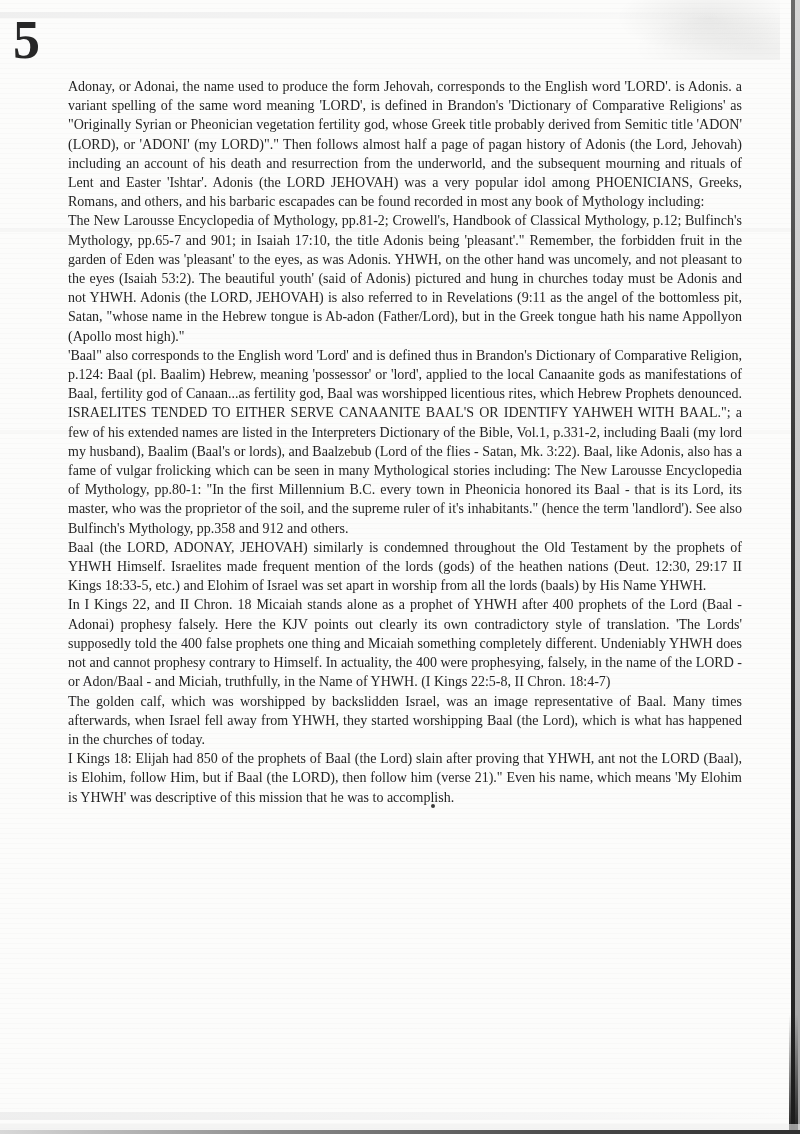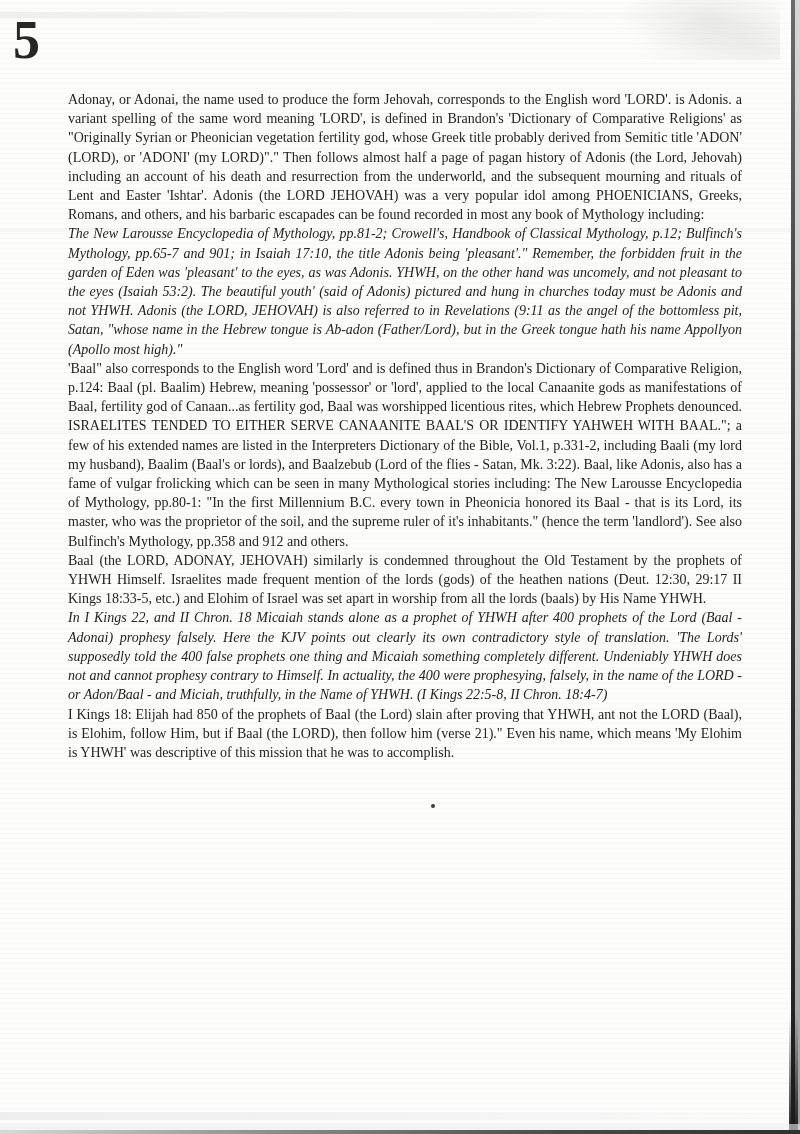--- a/index.html
+++ b/index.html
@@ -26,35 +26,35 @@
     left: 13px;
     top: 13px;
     font-size: 54px;
     font-weight: 600;
     line-height: 1;
     color: #272727;
   }
   .content {
     position: absolute;
     left: 68px;
-    top: 90px;
+    top: 77px;
     width: 674px;
     font-size: 14px;
     line-height: 19.2px;
     color: #242424;
     text-align: justify;
   }
   .content p {
     margin: 0;
     padding: 0;
   }
-  .para-2 { margin-top: 40px; font-style: italic; }
+  .para-2 { margin-top: 40px; }
   .para-3 { margin-top: 22px; }
   .para-4 { margin-top: 40px; font-family: Liberation Serif, serif; }
-  .para-5 { margin-top: 41px; font-style: italic; }
+  .para-5 { margin-top: 41px; }
   .para-6 { margin-top: 12px; }
   .para-7 { margin-top: 37px; }
 
   
   .streak {
     position: absolute;
     left: 0;
     width: 100%;
     pointer-events: none;
   }
@@ -122,20 +122,21 @@
   <div class="smudge-tr"></div>
 
   <div class="page-number">5</div>
 
   <div class="content">
     <p class="para-1">Adonay, or Adonai, the name used to produce the form Jehovah, corresponds to the English word 'LORD'. is Adonis. a variant spelling of the same word meaning 'LORD', is defined in Brandon's 'Dictionary of Comparative Religions' as "Originally Syrian or Pheonician vegetation fertility god, whose Greek title probably derived from Semitic title 'ADON' (LORD), or 'ADONI' (my LORD)"." Then follows almost half a page of pagan history of Adonis (the Lord, Jehovah) including an account of his death and resurrection from the underworld, and the subsequent mourning and rituals of Lent and Easter 'Ishtar'. Adonis (the LORD JEHOVAH) was a very popular idol among PHOENICIANS, Greeks, Romans, and others, and his barbaric escapades can be found recorded in most any book of Mythology including:</p>
     <p class="para-2">The New Larousse Encyclopedia of Mythology, pp.81-2; Crowell's, Handbook of Classical Mythology, p.12; Bulfinch's Mythology, pp.65-7 and 901; in Isaiah 17:10, the title Adonis being 'pleasant'." Remember, the forbidden fruit in the garden of Eden was 'pleasant' to the eyes, as was Adonis. YHWH, on the other hand was uncomely, and not pleasant to the eyes (Isaiah 53:2). The beautiful youth' (said of Adonis) pictured and hung in churches today must be Adonis and not YHWH. Adonis (the LORD, JEHOVAH) is also referred to in Revelations (9:11 as the angel of the bottomless pit, Satan, "whose name in the Hebrew tongue is Ab-adon (Father/Lord), but in the Greek tongue hath his name Appollyon (Apollo most high)."</p>
     <p class="para-3">'Baal" also corresponds to the English word 'Lord' and is defined thus in Brandon's Dictionary of Comparative Religion, p.124: Baal (pl. Baalim) Hebrew, meaning 'possessor' or 'lord', applied to the local Canaanite gods as manifestations of Baal, fertility god of Canaan...as fertility god, Baal was worshipped licentious rites, which Hebrew Prophets denounced. ISRAELITES TENDED TO EITHER SERVE CANAANITE BAAL'S OR IDENTIFY YAHWEH WITH BAAL."; a few of his extended names are listed in the Interpreters Dictionary of the Bible, Vol.1, p.331-2, including Baali (my lord my husband), Baalim (Baal's or lords), and Baalzebub (Lord of the flies - Satan, Mk. 3:22). Baal, like Adonis, also has a fame of vulgar frolicking which can be seen in many Mythological stories including: The New Larousse Encyclopedia of Mythology, pp.80-1: "In the first Millennium B.C. every town in Pheonicia honored its Baal - that is its Lord, its master, who was the proprietor of the soil, and the supreme ruler of it's inhabitants." (hence the term 'landlord'). See also Bulfinch's Mythology, pp.358 and 912 and others.</p>
     <p class="para-4">Baal (the LORD, ADONAY, JEHOVAH) similarly is condemned throughout the Old Testament by the prophets of YHWH Himself. Israelites made frequent mention of the lords (gods) of the heathen nations (Deut. 12:30, 29:17 II Kings 18:33-5, etc.) and Elohim of Israel was set apart in worship from all the lords (baals) by His Name YHWH.</p>
     <p class="para-5">In I Kings 22, and II Chron. 18 Micaiah stands alone as a prophet of YHWH after 400 prophets of the Lord (Baal - Adonai) prophesy falsely. Here the KJV points out clearly its own contradictory style of translation. 'The Lords' supposedly told the 400 false prophets one thing and Micaiah something completely different. Undeniably YHWH does not and cannot prophesy contrary to Himself. In actuality, the 400 were prophesying, falsely, in the name of the LORD - or Adon/Baal - and Miciah, truthfully, in the Name of YHWH. (I Kings 22:5-8, II Chron. 18:4-7)</p>
+    <p class="para-6">The golden calf, which was worshipped by backslidden Israel, was an image representative of Baal. Many times afterwards, when Israel fell away from YHWH, they started worshipping Baal (the Lord), which is what has happened in the churches of today.</p>
     <p class="para-7">I Kings 18: Elijah had 850 of the prophets of Baal (the Lord) slain after proving that YHWH, ant not the LORD (Baal), is Elohim, follow Him, but if Baal (the LORD), then follow him (verse 21)." Even his name, which means 'My Elohim is YHWH' was descriptive of this mission that he was to accomplish.</p>
   </div>
 
   <div class="stray-dot"></div>
 
   <div class="edge-right-outer"></div>
   <div class="edge-right-line"></div>
   <div class="edge-right-blot"></div>
   <div class="edge-bottom-haze"></div>
   <div class="edge-bottom"></div>

